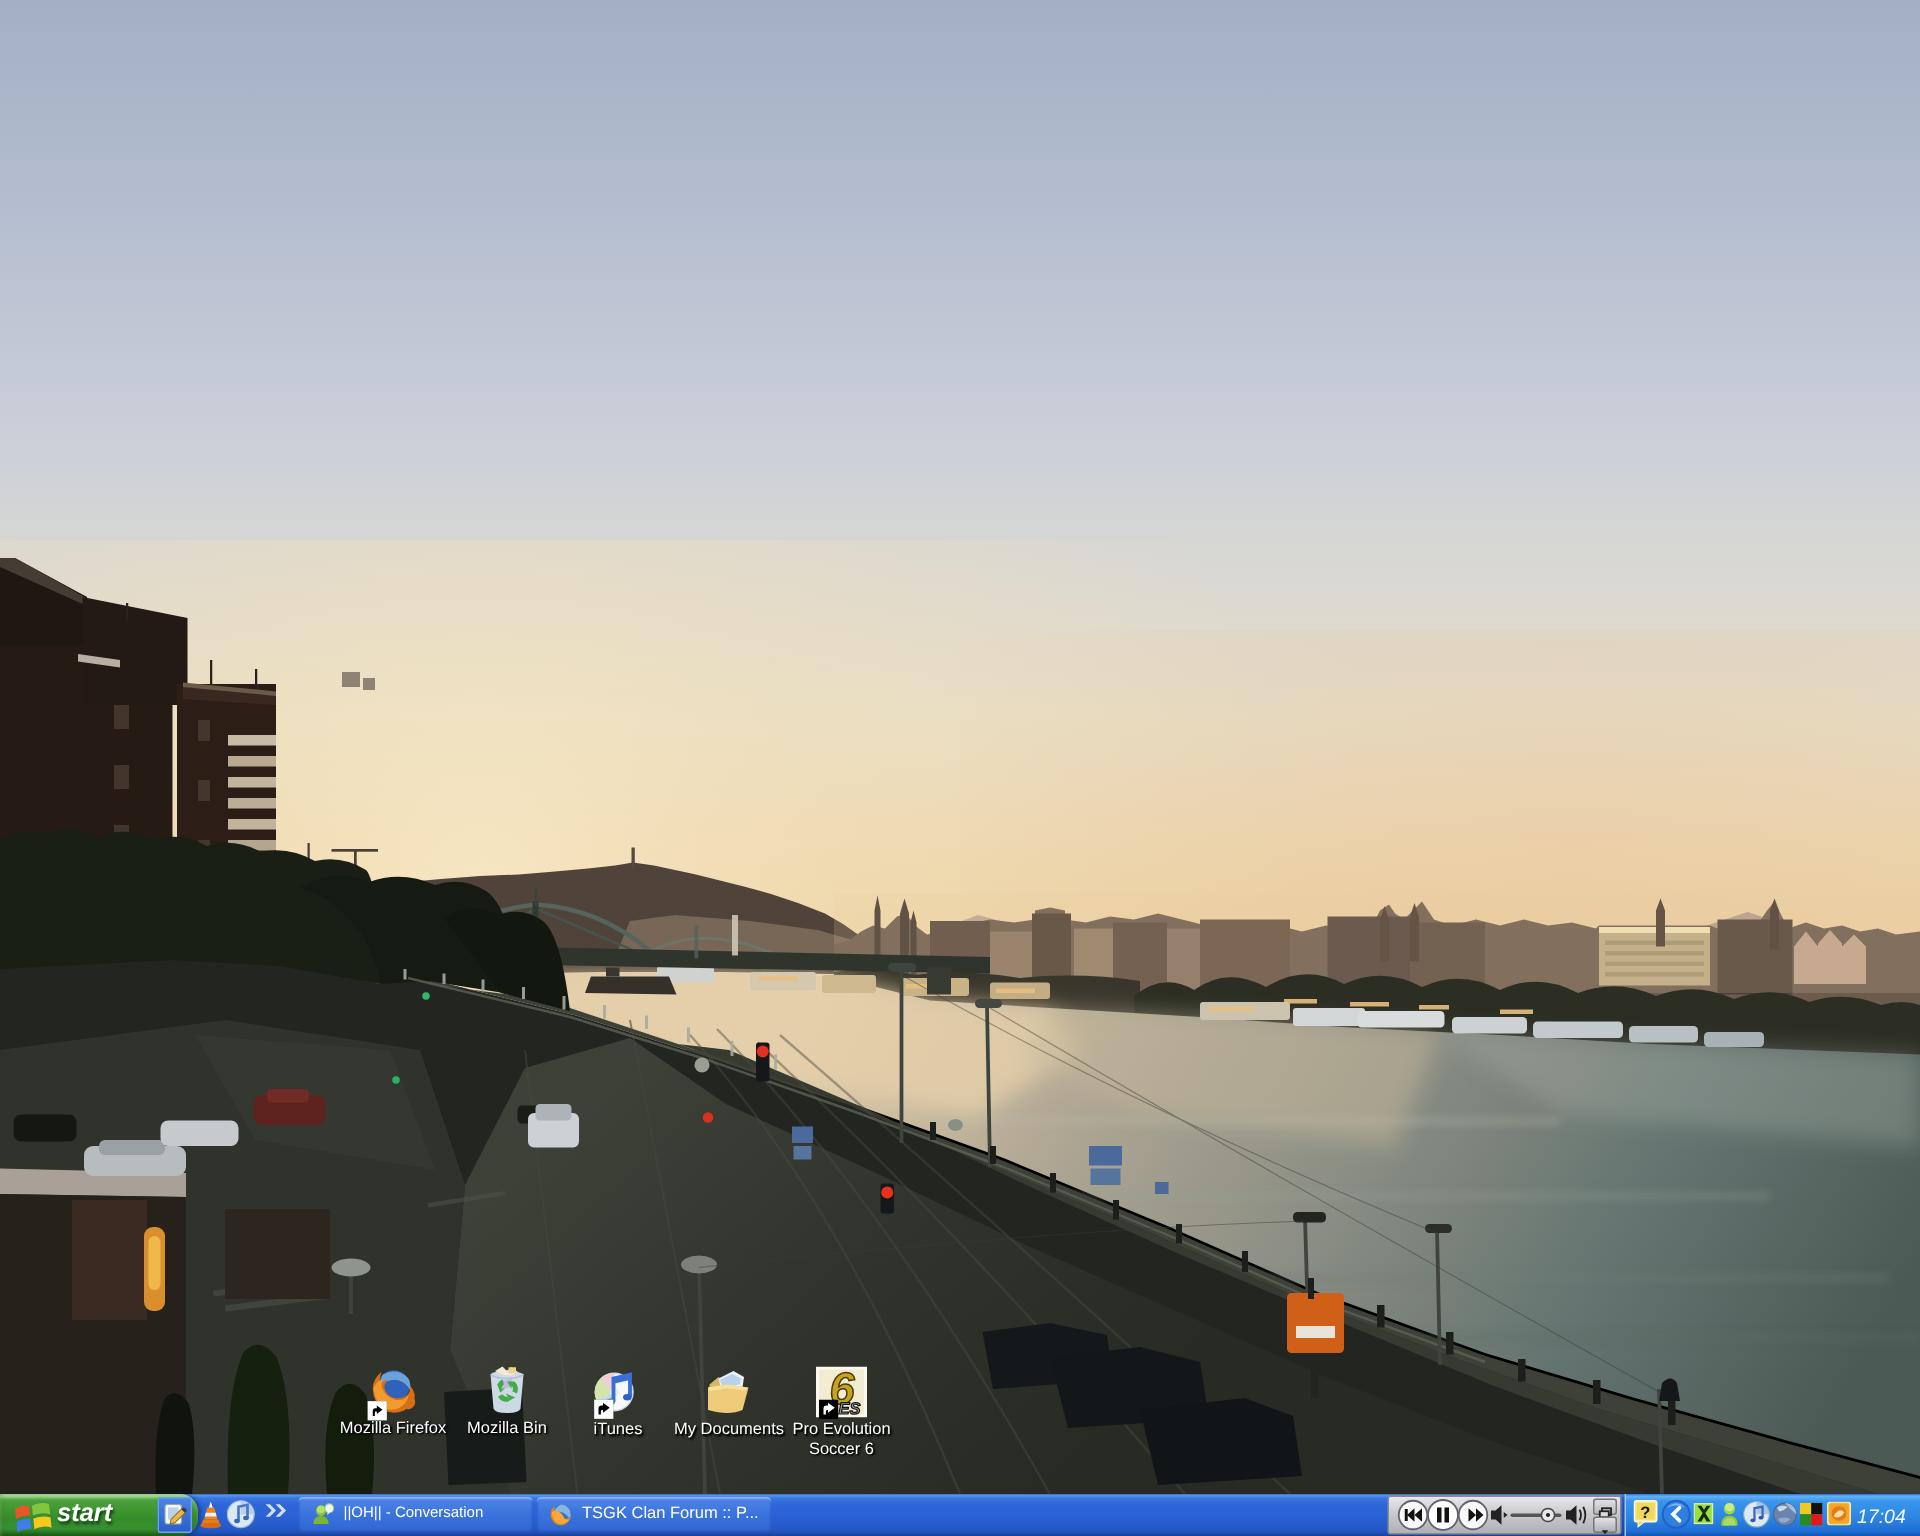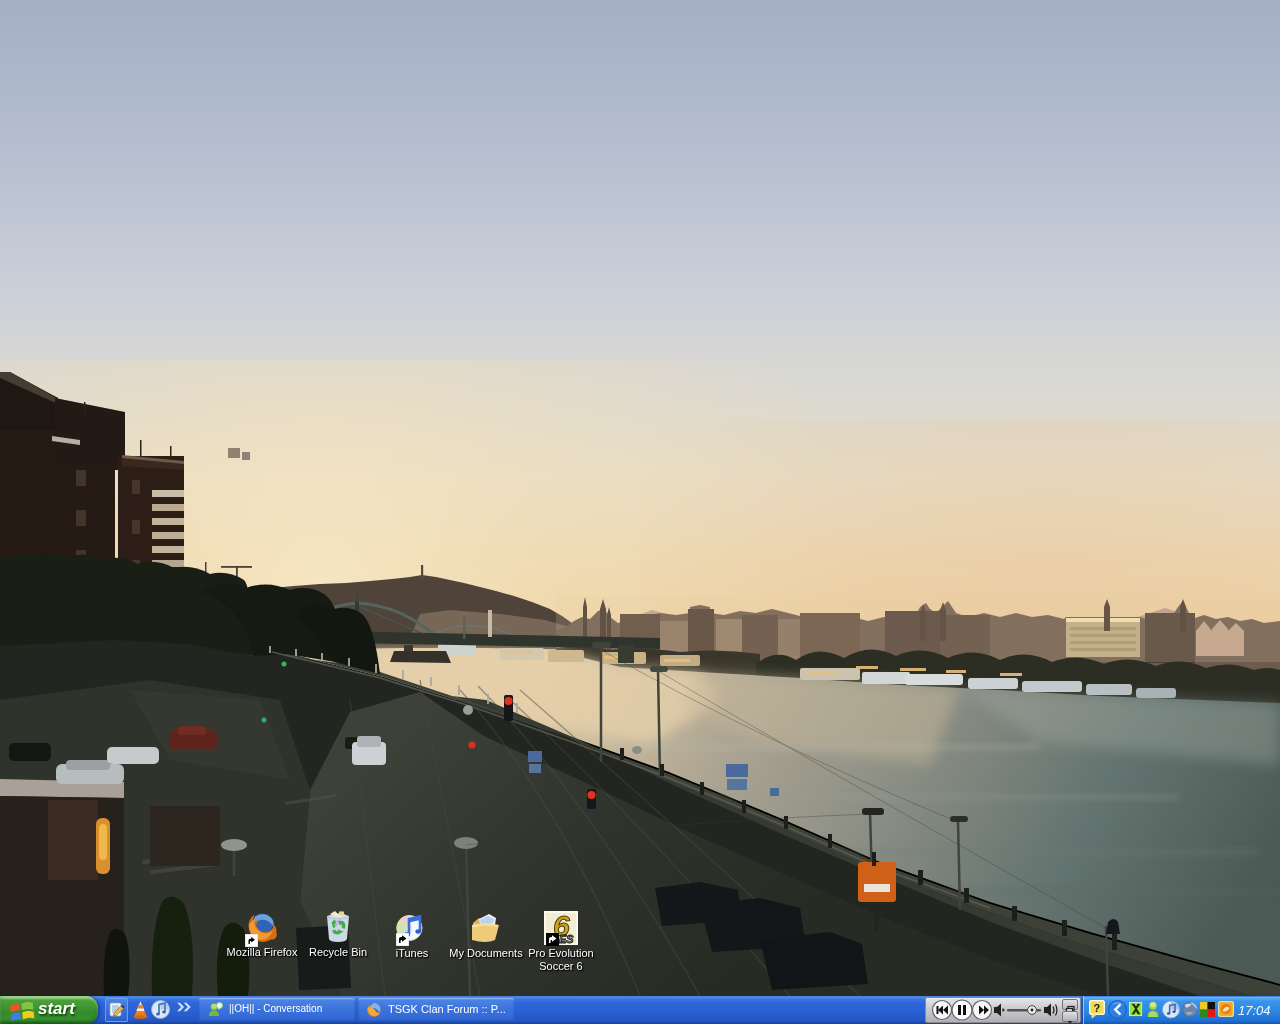--- a/index.html
+++ b/index.html
@@ -341,21 +341,21 @@
     <path d="M6,6 Q17,11 28,6 Q28,9 17,9.5 Q6,9 6,6 Z" fill="#aac4e0"></path>
     <path d="M9,4 L14,1 L17,4 L20,1.5 L24,4.5 L20,7 L14,6.5 Z" fill="#f2ead2"></path>
     <rect x="18" y="1.5" width="5" height="4" fill="#e8d48a"></rect>
     <path d="M12,11 L20,9 L22,14 L14,16 Z" fill="#c8b8dc"></path>
     <g fill="#3fae49">
       <path d="M17,11 L22,11 A6.5,6.5 0 0 1 23.5,19 L20.5,17.5 A3,3 0 0 0 20,13.8 L20,16 Z"></path>
       <path d="M22.5,21.5 L17.5,24.5 A6.5,6.5 0 0 1 11,21 L14,19.5 A3,3 0 0 0 17.5,21 L16,19 Z"></path>
       <path d="M12.5,18.5 L10.5,13 A6.5,6.5 0 0 1 14,9.5 L15,13 A3,3 0 0 0 13.5,16 L16,15 Z"></path>
     </g>
   </svg></div>
-  <div class="lbl">Recycle Bin</div>
+  <div class="lbl">Mozilla Bin</div>
 </div>
 <div class="icon" style="left:357px;top:911px;">
   <div class="img"><svg width="34" height="34" viewBox="0 0 34 34">
     <circle cx="14.5" cy="17" r="12.5" fill="#f6f9fc"></circle>
     <circle cx="14.5" cy="17" r="12.5" fill="none" stroke="#ccd8e8" stroke-width="1"></circle>
     <path d="M14.5,4.5 A12.5,12.5 0 0 0 3,23 L14.5,17 Z" fill="#d4e4ac"></path>
     <path d="M5.5,9 A12.5,12.5 0 0 1 14.5,4.5 L14.5,17 Z" fill="#f2ccda"></path>
     <path d="M3.5,22.5 A12.5,12.5 0 0 0 11.5,29 L14.5,17 Z" fill="#c0d8ea"></path>
     <circle cx="14.5" cy="17" r="3" fill="#e4e8ee"></circle>
     <circle cx="14.5" cy="17" r="1.4" fill="#fff"></circle>
@@ -399,21 +399,21 @@
 <svg style="position:absolute;left:546px;top:933px" width="13" height="13">
       <rect width="13" height="13" fill="#000"></rect>
       <path d="M3,10 L3,6 Q3,4 5,4 L6,4 L6,2.2 L10.5,5.5 L6,8.8 L6,7 L5.2,7 Q4.6,7 4.6,8 L4.6,10 Z" fill="#fff"></path>
     </svg>
 </div>
 
 <div id="taskbar" style="position:absolute;left:0;top:996px;width:1280px;height:28px;background:linear-gradient(#2860d8 0%,#5b95e5 3%,#3a77e0 10%,#2e66d9 25%,#2a60d4 55%,#2458c8 85%,#1e4fb8 93%,#164294 100%);">
 
   <div style="position:absolute;left:0;top:0;width:98px;height:28px;border-radius:0 12px 12px 0;
      background:linear-gradient(#6fae5e 0%,#8ec77e 4%,#4da03c 14%,#3f9630 40%,#348b2a 60%,#389231 84%,#2a7d24 94%,#1d6a1a 100%);
-     box-shadow:inset 0 -2px 4px rgba(0,40,0,0.35), inset 0 2px 3px rgba(210,255,190,0.5), 2px 0 3px rgba(0,20,80,0.4);">
+     box-shadow:inset 0 -2px 4px rgba(0,40,0,0.35), inset 0 2px 3px rgba(210,255,190,0.5), 2px 0 3px rgba(0,20,80,0.4);padding-left:34px;">
     <svg style="position:absolute;left:8px;top:3px" width="28" height="23" viewBox="0 0 26 22">
       <g transform="rotate(-6 13 11)">
         <path d="M2,6 C5,4 8,3.5 11,4.5 L11,11 C8,10 5,10.5 2,12 Z" fill="#e8552a"></path>
         <path d="M13,4.6 C17,3.2 21,3.2 24,4.8 L24,11.3 C21,9.8 17,9.8 13,10.8 Z" fill="#82c53f"></path>
         <path d="M2,14 C5,12.5 8,12 11,13 L11,19.5 C8,18.5 5,19 2,20.5 Z" fill="#3f7ee8"></path>
         <path d="M13,12.8 C17,11.8 21,11.8 24,13.3 L24,19.8 C21,18.3 17,18.3 13,19.6 Z" fill="#f8c81e"></path>
       </g>
     </svg>
     <span style="position:absolute;left:38px;top:3px;color:#fff;font-size:17px;font-weight:bold;font-style:italic;text-shadow:1px 2px 2px rgba(0,30,0,0.7);">start</span>
   </div>

